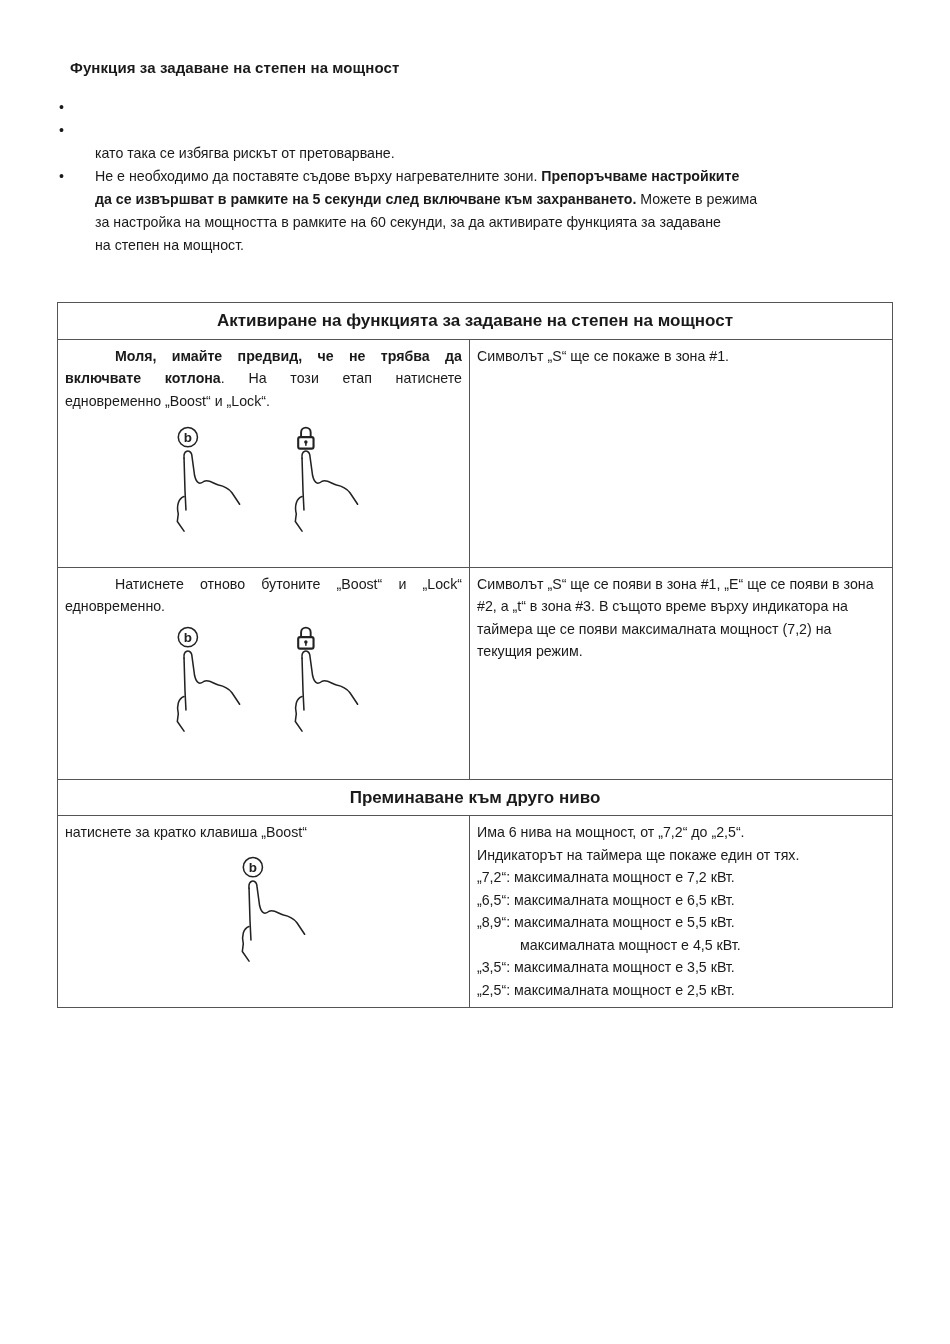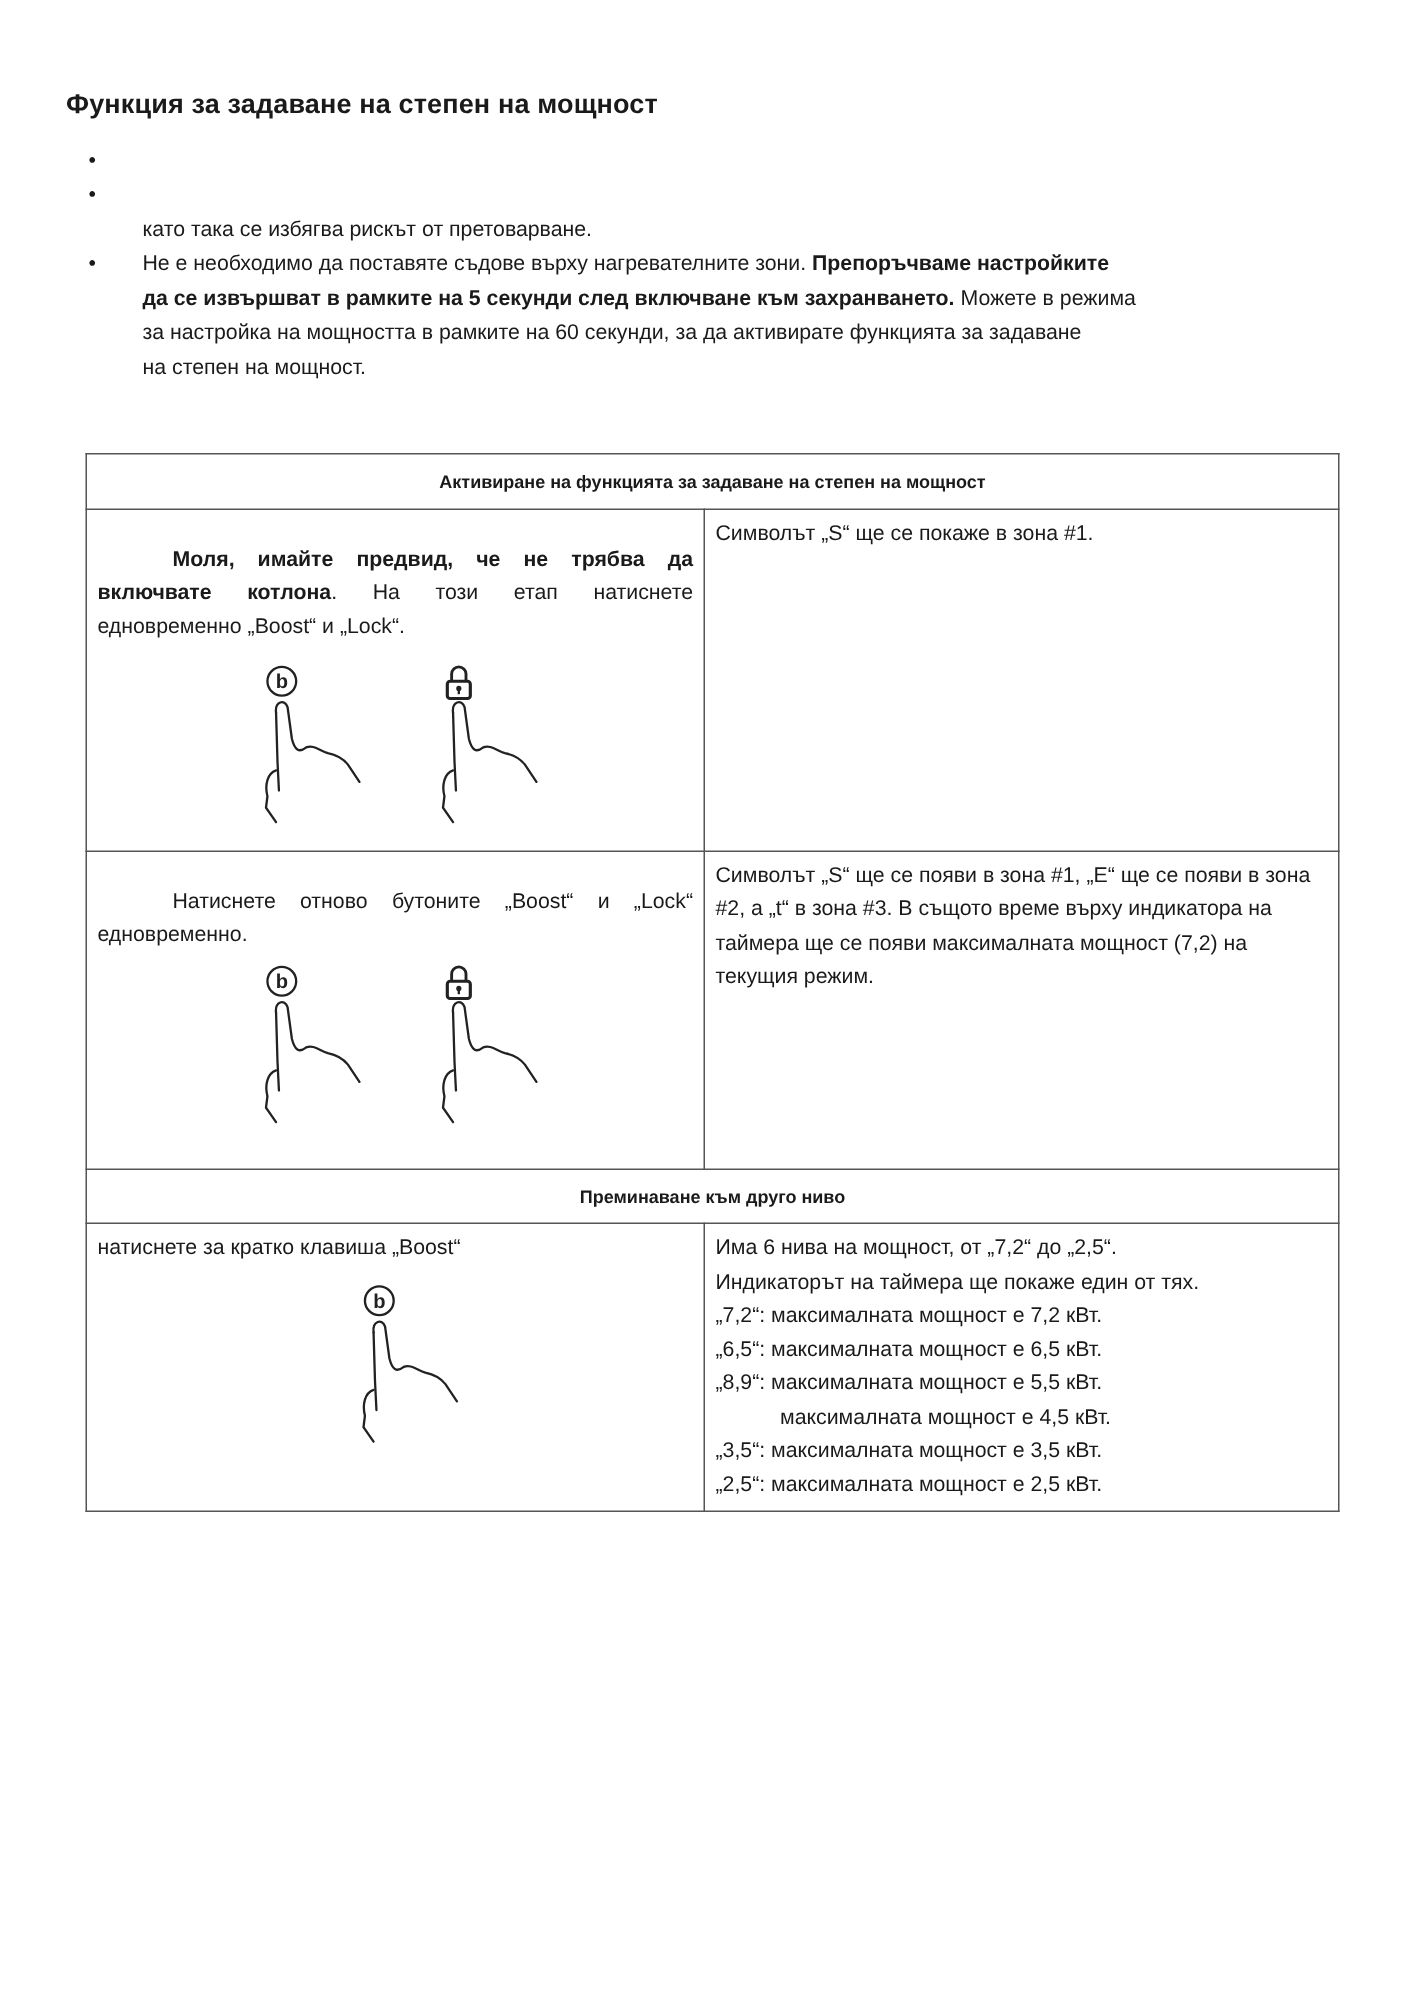--- a/index.html
+++ b/index.html
@@ -1,27 +1,27 @@
 <!DOCTYPE html>
 <html><head>
 <meta charset="utf-8">
 <style>
   html, body { margin: 0; padding: 0; background: #ffffff; }
   body { width: 950px; height: 1344px; position: relative; font-family: "Liberation Sans", sans-serif; color: #1a1a1a; overflow: hidden; }
-  .title { position: absolute; left: 44px; top: 59px; font-size: 18px; font-weight: bold; margin: 0; letter-spacing: 0.1px; }
+  .title { position: absolute; left: 70px; top: 59px; font-size: 15px; font-weight: bold; margin: 0; letter-spacing: 0.1px; }
   .bullets { position: absolute; left: 57px; top: 96px; width: 830px; margin: 0; padding: 0; list-style: none; font-size: 14.2px; line-height: 23px; }
   .bullets li { position: relative; padding-left: 38px; margin: 0; }
   .bullets li .dot { position: absolute; left: 2px; top: 0; }
   .bullets b { font-weight: bold; }
 
   table.steps { position: absolute; left: 57px; top: 302px; width: 836px; border-collapse: collapse; font-size: 14.2px; line-height: 22.5px; }
   table.steps td { border: 1.5px solid #555; vertical-align: top; padding: 5px 7px 4px 7px; }
-  table.steps td.hdr { text-align: center; font-weight: bold; font-size: 12px; padding: 7px 7px 6px; }
+  table.steps td.hdr { text-align: center; font-weight: bold; font-size: 17px; padding: 7px 7px 6px; }
   td.left { width: 397px; }
-  .just { text-align: justify; margin-top: 17px; }
+  .just { text-align: justify; }
   .indent { text-indent: 50px; }
   .hands { display: flex; justify-content: flex-start; margin-top: 6px; }
   .hand { width: 90px; height: 115px; }
   .icons-1 { padding-left: 98px; gap: 28px; }
   .icons-single { padding-left: 168px; }
   .level { display: block; }
   .level.noquote { padding-left: 43px; }
 </style>
 </head>
 <body>

